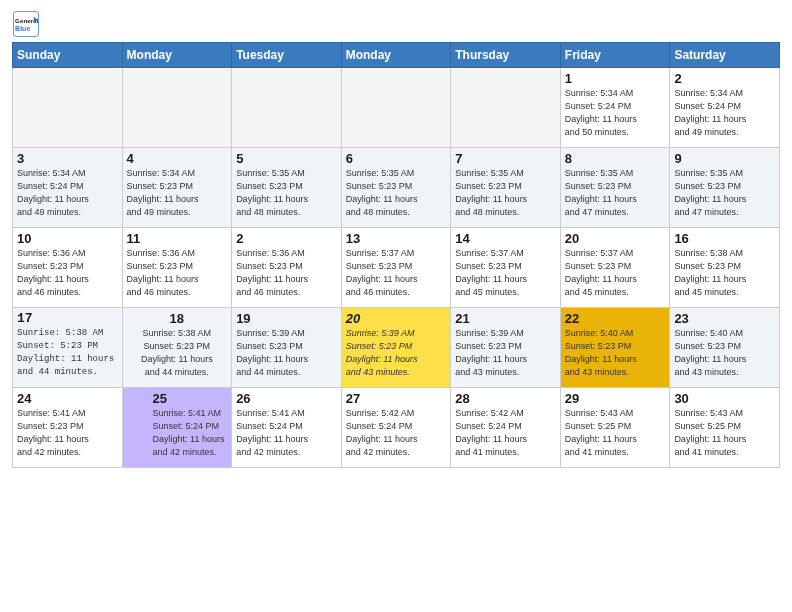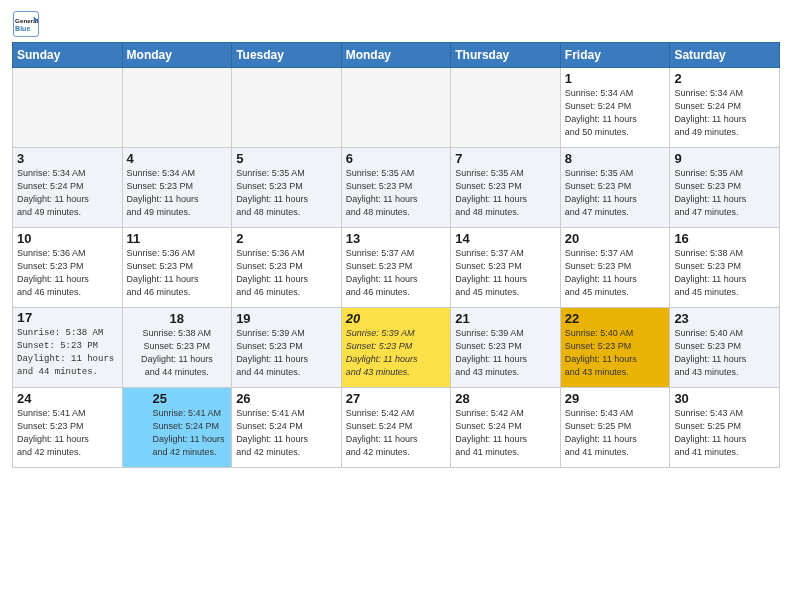--- a/index.html
+++ b/index.html
@@ -296,21 +296,21 @@
           </td>
         </tr>
         <tr>
           <td style="background: rgb(255, 255, 255);">
             <span class="day-num">24</span>
             <div class="day-info" style="white-space: pre-line;">Sunrise: 5:41 AM
 Sunset: 5:23 PM
 Daylight: 11 hours
 and 42 minutes.</div>
           </td>
-          <td style="background: #7dd3fc; padding-left: 30px;">
+          <td style="background: #c4b5fd; padding-left: 30px;">
             <span class="day-num">25</span>
             <div class="day-info" style="white-space: pre-line;">Sunrise: 5:41 AM
 Sunset: 5:24 PM
 Daylight: 11 hours
 and 42 minutes.</div>
           </td>
           <td style="background: rgb(255, 255, 255);">
             <span class="day-num">26</span>
             <div class="day-info" style="white-space: pre-line;">Sunrise: 5:41 AM
 Sunset: 5:24 PM

